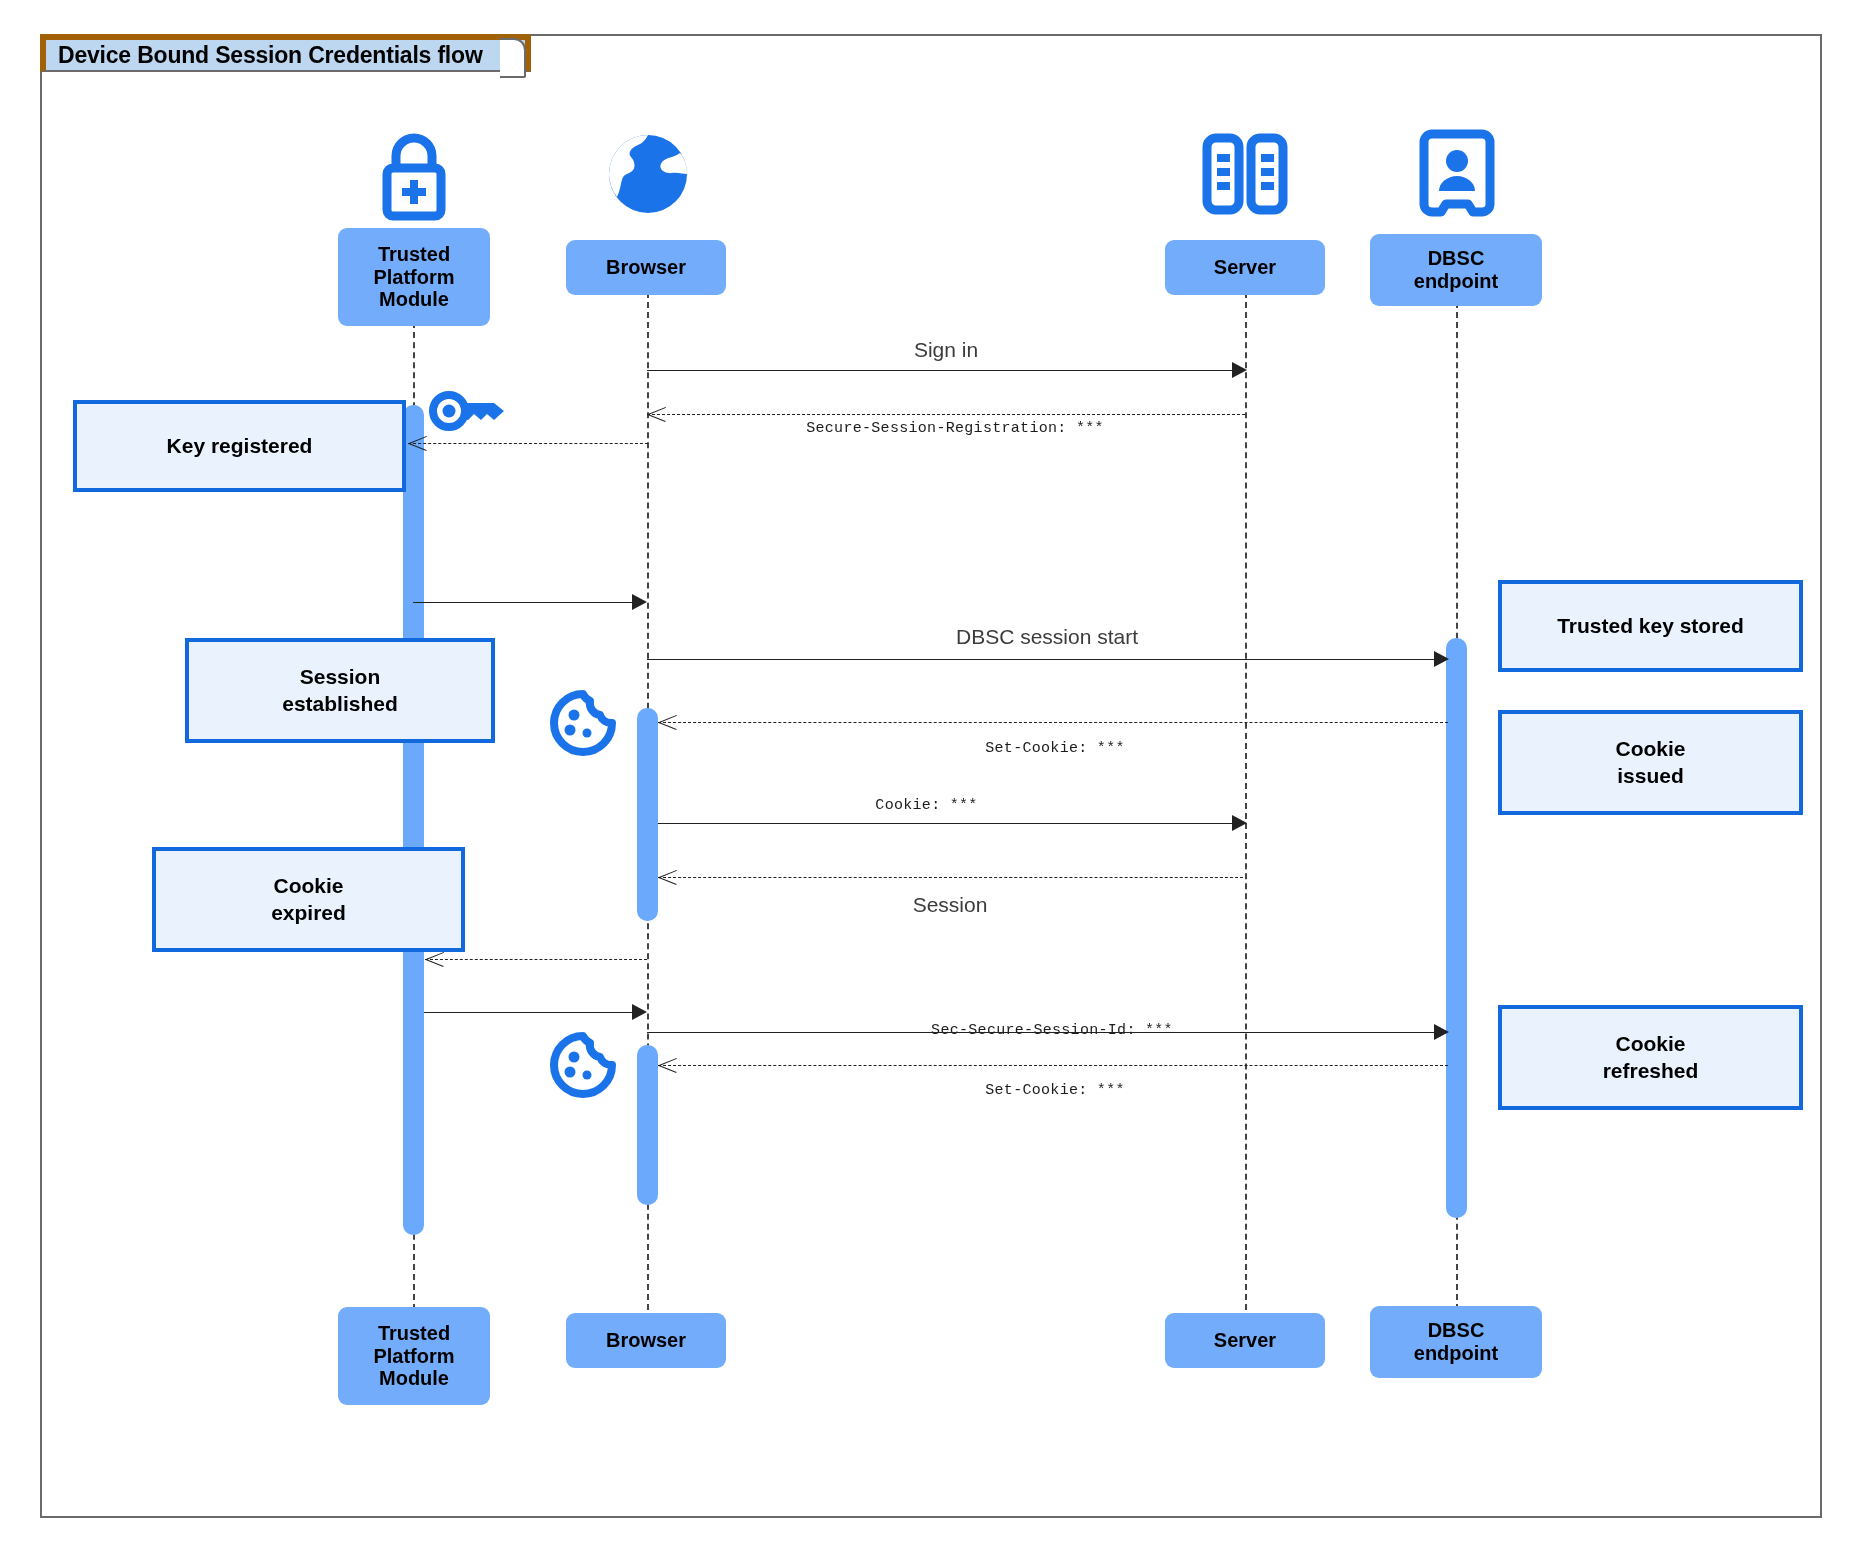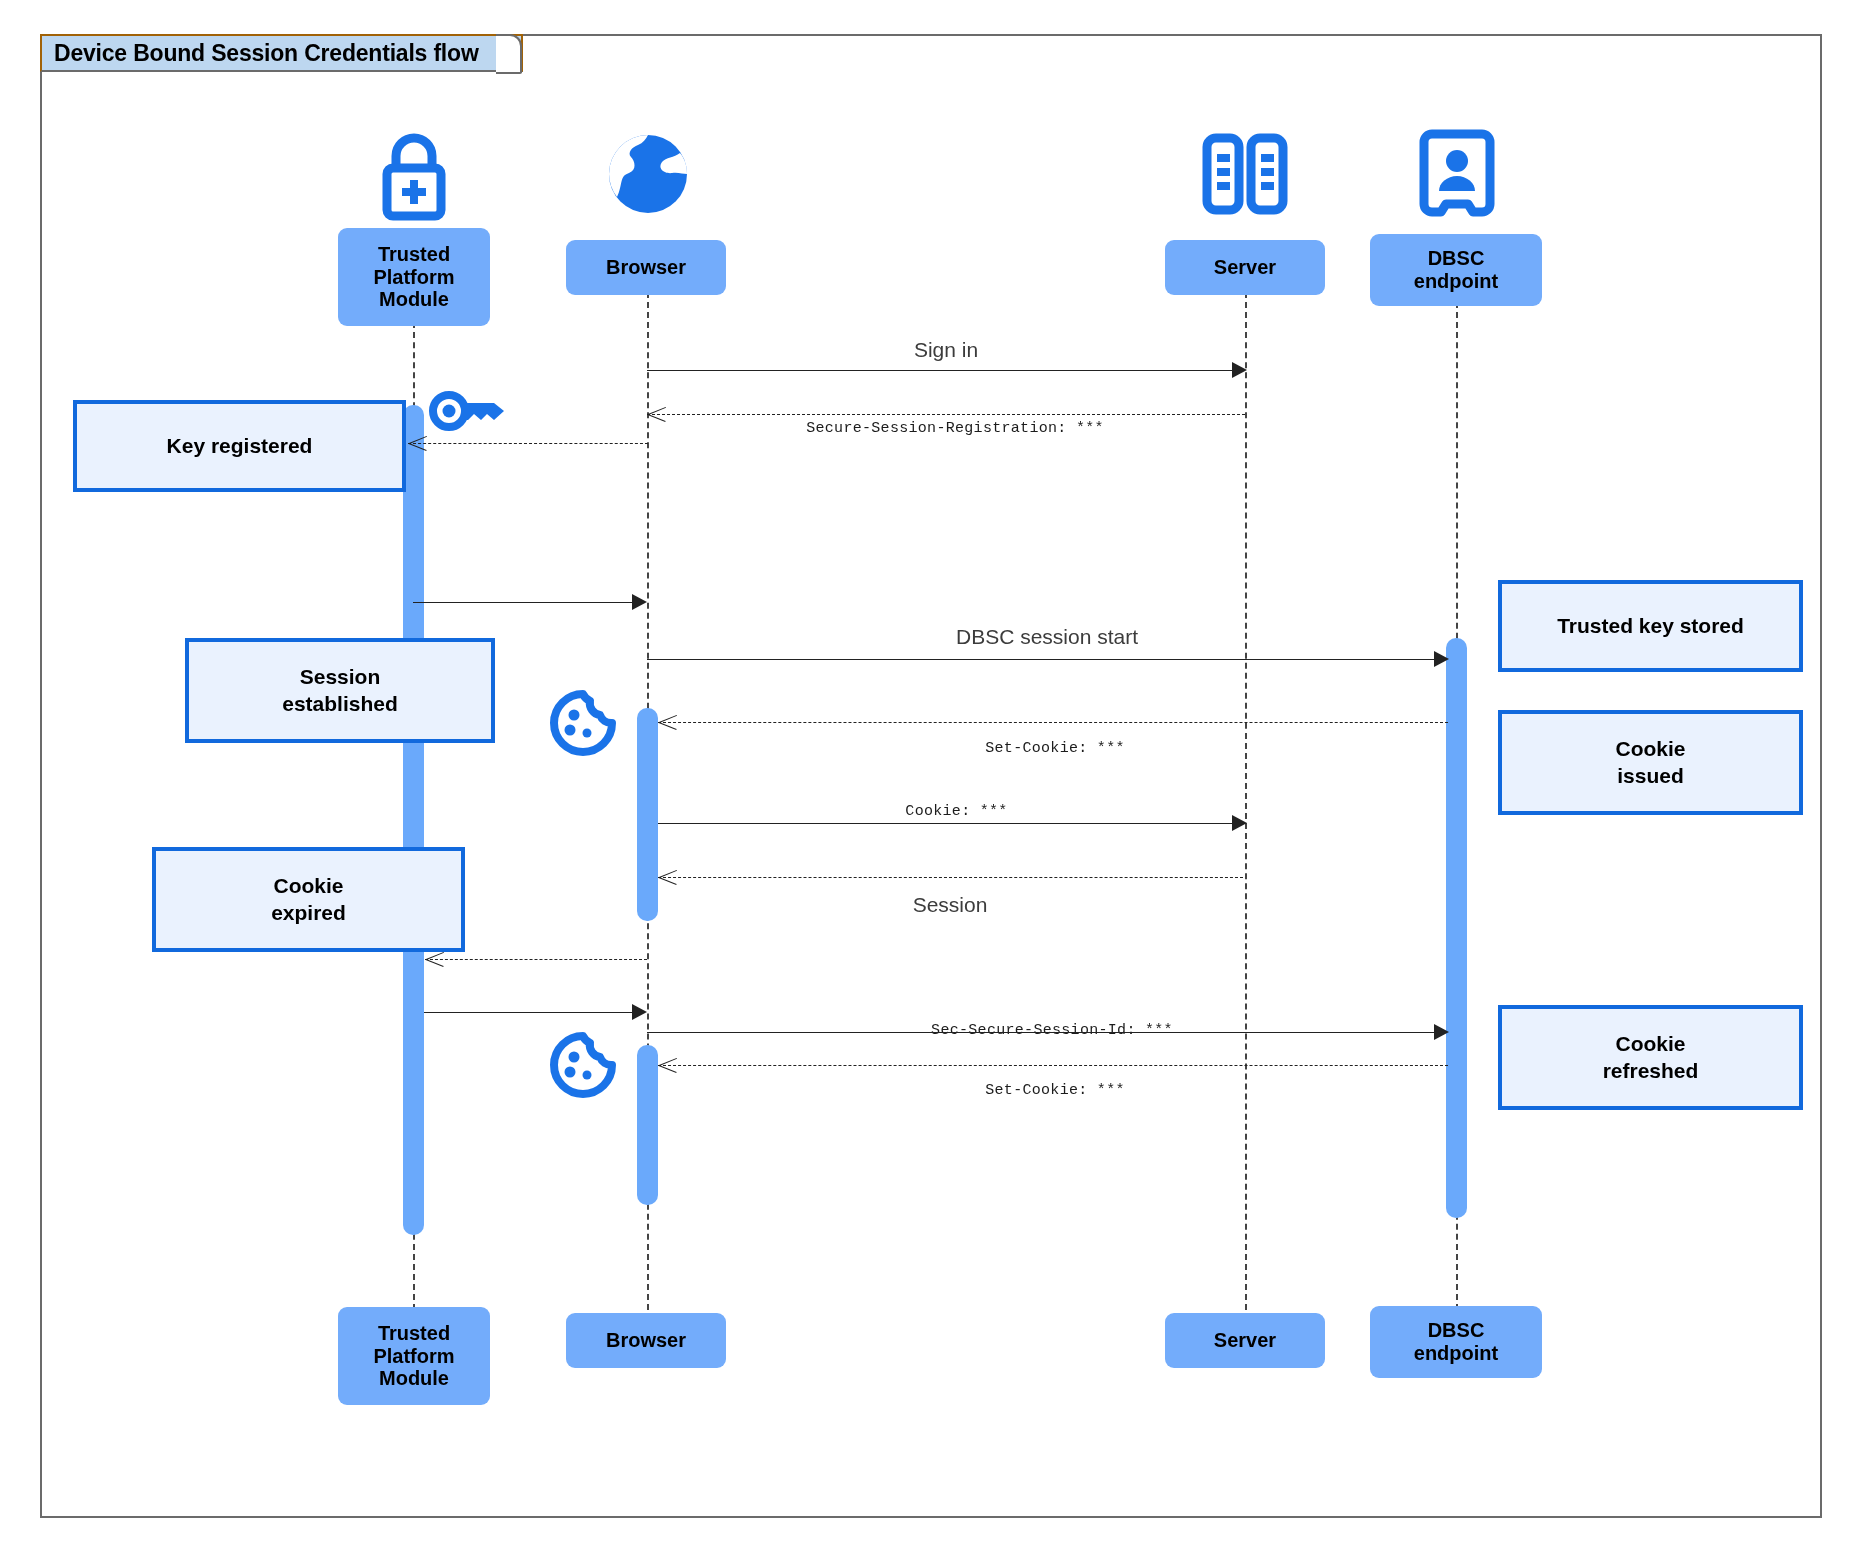--- a/index.html
+++ b/index.html
@@ -3,21 +3,21 @@
 <meta charset="utf-8">
 <style>
   html,body{margin:0;padding:0;background:#ffffff;}
   body{font-family:"Liberation Sans",sans-serif;}
   #stage{position:relative;width:1859px;height:1546px;overflow:hidden;background:#fff;}
 
   
   #frame{position:absolute;left:40px;top:34px;width:1782px;height:1484px;
          border:2px solid #6b6b6b;background:#fff;box-sizing:border-box;}
   #title-tab{position:absolute;left:40px;top:34px;height:38px;
-             background:#bdd7f0;border:2px solid #a16207;border-bottom:2px solid #6b6b6b;
+             background:#bdd7f0;border:6px solid #a16207;border-bottom:2px solid #6b6b6b;
              box-sizing:border-box;padding:0 42px 0 12px;display:flex;align-items:center;
              font-weight:bold;font-size:23px;color:#000;letter-spacing:-0.2px;
              border-top-right-radius:0;}
   #title-tab:after{content:"";position:absolute;right:-1px;top:-2px;width:26px;height:40px;
              background:#fff;border-right:2px solid #6b6b6b;border-top:2px solid #6b6b6b;
              border-bottom:2px solid #6b6b6b;box-sizing:border-box;
              border-top-right-radius:12px;border-bottom-right-radius:2px;}
 
   .lifeline{position:absolute;width:0;border-left:2px dashed #444;}
   .actorbox{position:absolute;background:#73acfb;border-radius:9px;
@@ -133,21 +133,21 @@
   <div class="arrowR" style="left:632px;top:594px;"></div>
 
   <div class="msglabel sans" style="left:647px;top:625px;width:800px;">DBSC session start</div>
   <div class="msgline" style="left:647px;top:659px;width:795px;"></div>
   <div class="arrowR" style="left:1434px;top:651px;"></div>
 
   <div class="msgline dashed" style="left:658px;top:722px;width:790px;"></div>
   <div class="arrowLopen" style="left:659px;top:713px;"></div>
   <div class="msglabel mono" style="left:660px;top:740px;width:790px;">Set-Cookie: ***</div>
 
-  <div class="msglabel mono" style="left:664px;top:797px;width:585px;margin-top:6px;">Cookie: ***</div>
+  <div class="msglabel mono" style="left:634px;top:797px;width:585px;">Cookie: ***</div>
   <div class="msgline" style="left:658px;top:823px;width:582px;"></div>
   <div class="arrowR" style="left:1232px;top:815px;"></div>
 
   <div class="msgline dashed" style="left:658px;top:877px;width:585px;"></div>
   <div class="arrowLopen" style="left:659px;top:868px;"></div>
   <div class="msglabel sans" style="left:660px;top:893px;width:580px;">Session</div>
 
   <div class="msgline dashed" style="left:425px;top:959px;width:222px;"></div>
   <div class="arrowLopen" style="left:426px;top:950px;"></div>
 

